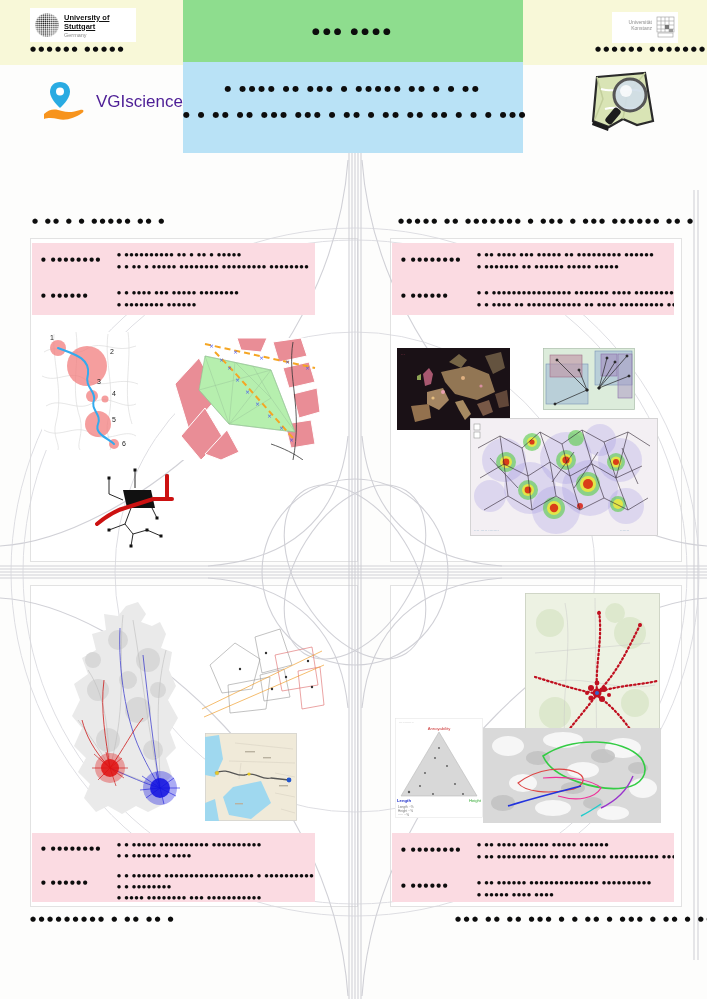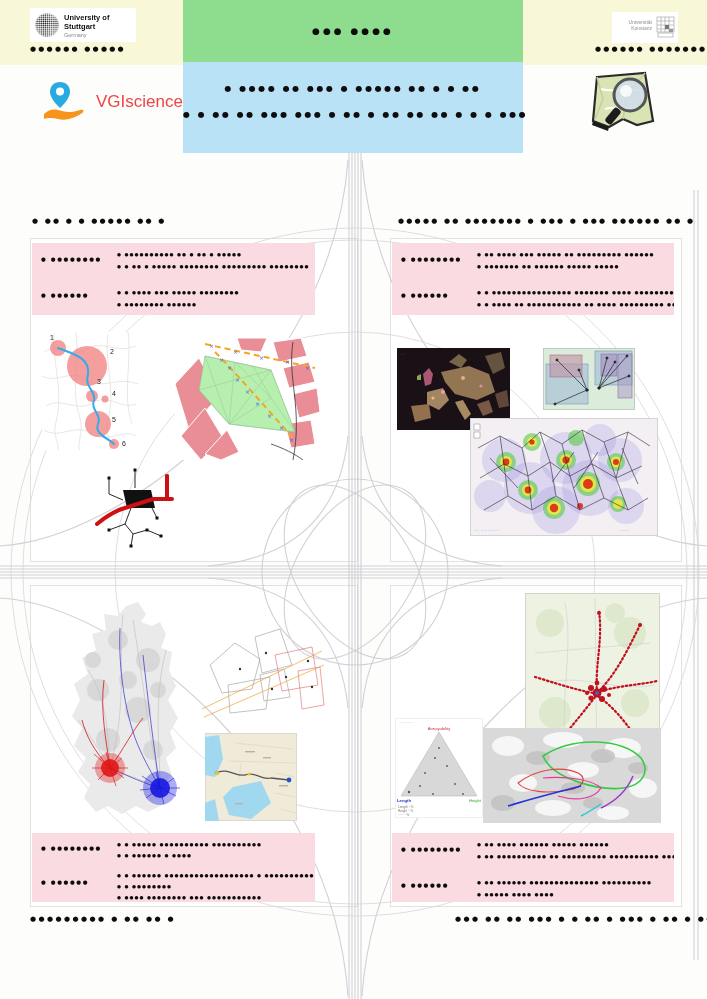--- a/index.html
+++ b/index.html
@@ -45,21 +45,21 @@
         <defs>
             <pattern id="ht" width="2.1" height="2.1" patternUnits="userSpaceOnUse">
           <circle cx="1" cy="1" r="0.72" fill="#111"></circle>
             </pattern>
           </defs>
         <circle cx="13" cy="13" r="12" fill="url(#ht)"></circle>
         <circle cx="13" cy="13" r="12" fill="none" stroke="#fff" stroke-width="0.5"></circle>
       </svg>
     </span>
     <span style="margin-left:34px;">
-      <div style="font-size:7.5px;font-weight:bold;color:#111;">University of Stuttgart</div>
+      <div style="font-size:7.5px;font-weight:bold;color:#111;text-decoration:underline;">University of Stuttgart</div>
       <div style="font-size:5.5px;color:#8a8a8a;margin-top:1px;">Germany</div>
     </span>
   </div>
   <div class="abs dots d-head" style="left:30px;top:45px;">●●●●●● ●●●●●</div>
 
   <div class="abs logo-card" style="left:612px;top:12px;width:66px;height:31px;">
     <span style="position:absolute;left:6px;top:7px;text-align:right;width:34px;">
       <div style="font-size:5px;color:#8f8f8f;">Universität</div>
       <div style="font-size:5px;color:#8f8f8f;">Konstanz</div>
     </span>
@@ -83,21 +83,21 @@
   <div class="abs dots d-head" style="left:595px;top:45px;">●●●●●● ●●●●●●●●</div>
 
   <div class="abs" style="left:42px;top:80px;display:flex;align-items:center;">
     <span>
       <svg width="46" height="44" viewBox="0 0 46 44">
         <path d="M18 2 C24 2 28 6 28 12 C28 19 18 28 18 28 C18 28 8 19 8 12 C8 6 12 2 18 2 Z" fill="#29abe2"></path>
         <circle cx="18" cy="11.5" r="4" fill="#ffffff"></circle>
         <path d="M2 34 C8 28 14 29 20 31 C26 33 32 32 38 30 C41 29 43 31 40 33 C33 38 24 41 16 39 C10 37.5 5 38 2 39 Z" fill="#f7941d"></path>
       </svg>
     </span>
-    <span style="font-size:17px;color:#ef4444;margin-left:8px;">VGIscience</span>
+    <span style="font-size:17px;color:#4c1d95;margin-left:8px;">VGIscience</span>
   </div>
 
   <div class="abs" style="left:583px;top:69px;">
     <svg width="80" height="70" viewBox="0 0 80 70">
       <path d="M14 8 L62 4 L70 52 L54 56 L40 50 L26 58 L10 52 Z" fill="#d9e4b5" stroke="#2a2a2a" stroke-width="2.2"></path>
       <path d="M14 8 L20 30 L12 50" fill="none" stroke="#c3cf9c" stroke-width="1.5"></path>
       <path d="M40 50 L44 26 L62 4" fill="none" stroke="#c3cf9c" stroke-width="1.5"></path>
       <path d="M18 20 C30 24 44 18 58 22" fill="none" stroke="#ffffff" stroke-width="2"></path>
       <path d="M22 40 C34 36 48 42 60 38" fill="none" stroke="#ffffff" stroke-width="2"></path>
       <circle cx="47" cy="26" r="16" fill="#cfdde8" fill-opacity="0.9" stroke="#555" stroke-width="3"></circle>

